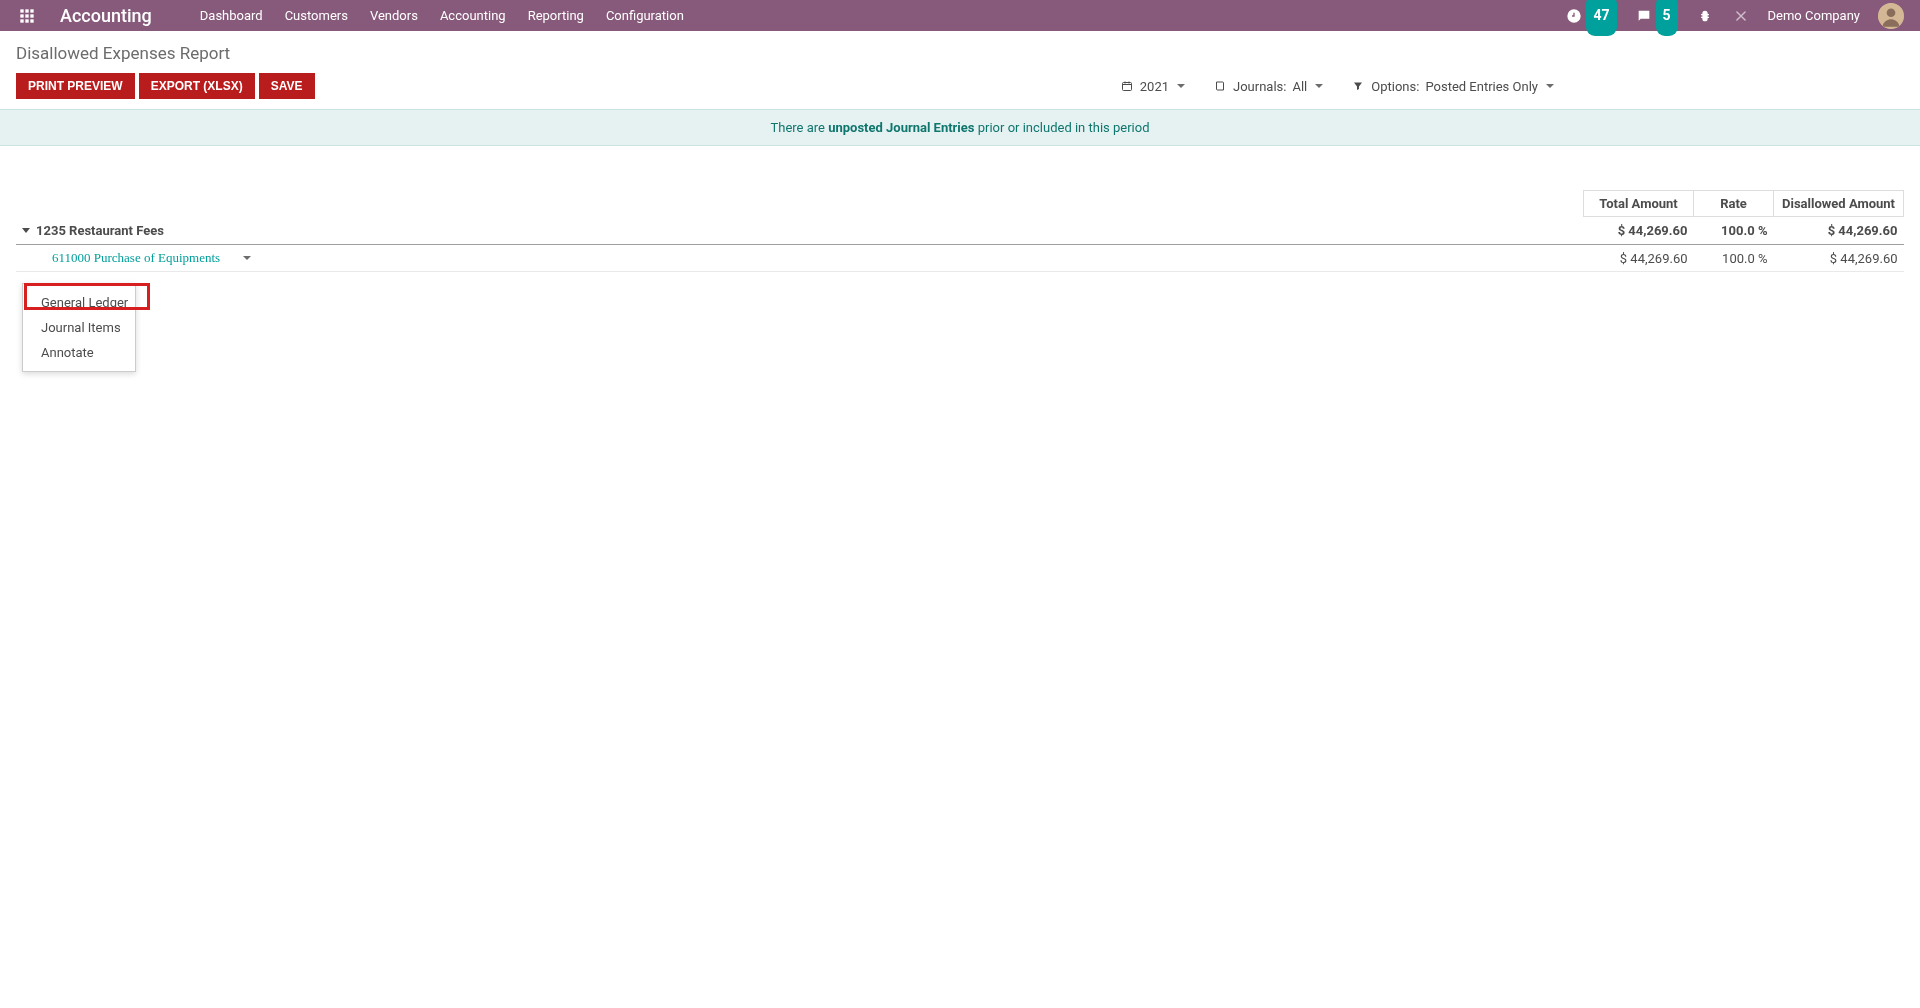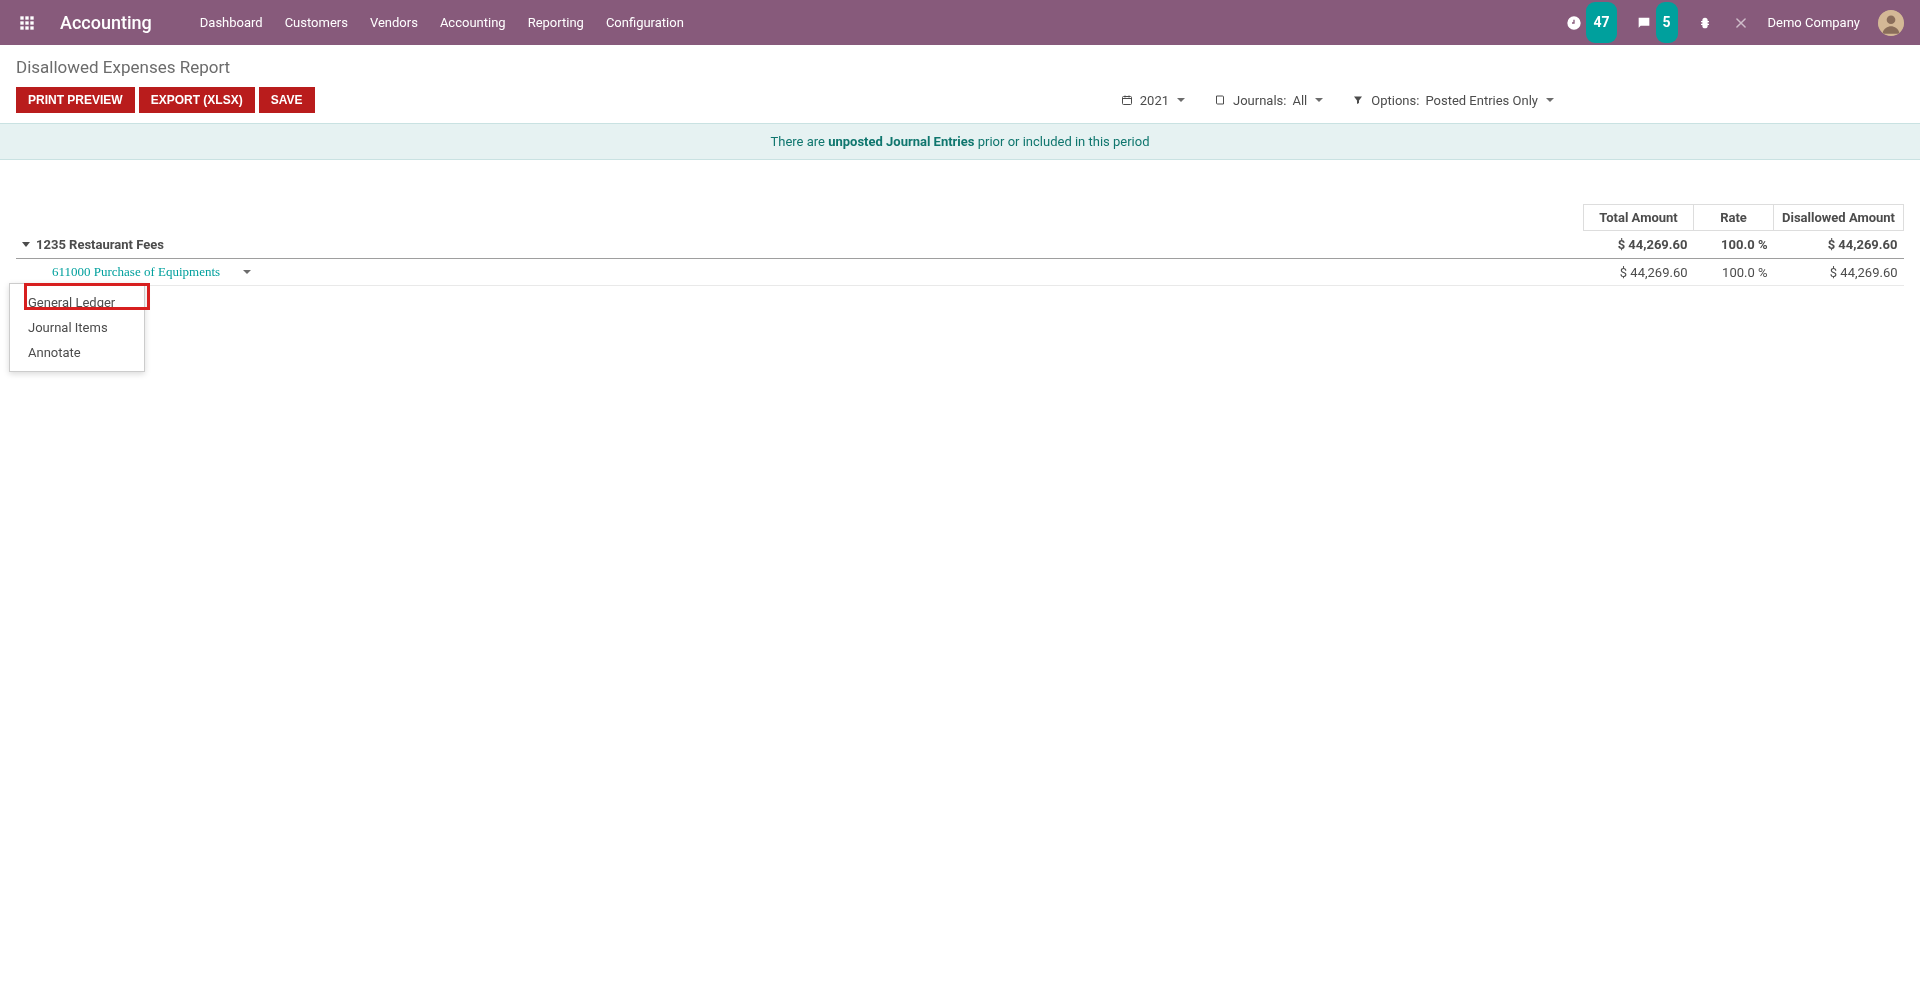--- a/index.html
+++ b/index.html
@@ -1,20 +1,20 @@
 <!DOCTYPE html>
 <html><head>
 <meta charset="utf-8">
 <style>
   * { box-sizing: border-box; margin: 0; padding: 0; }
   html, body { height: 100%; font-family: -apple-system, BlinkMacSystemFont, "Segoe UI", Roboto, "Helvetica Neue", Arial, sans-serif; font-size: 13px; color: #4c4c4c; background: #fff; }
   
   
   .navbar {
-    display: flex; align-items: center; height: 45px;
+    display: flex; align-items: center; height: 31px;
     background: #875a7b; color: #fff; padding: 0 16px;
     min-width: 1920px;
   }
   .apps-icon { display:inline-flex; align-items:center; justify-content:center; width:22px; height:22px; margin-right:22px; cursor:pointer;}
   .apps-icon svg { fill:#fff; }
   .brand { font-size: 18px; font-weight:500; margin-right: 48px; }
   .nav-menu { display:flex; gap:22px; }
   .nav-menu a { color:#fff; text-decoration:none; font-size:13px; cursor:pointer; }
   .nav-right { margin-left:auto; display:flex; align-items:center; gap:18px; }
   .badge-group { display:flex; align-items:center; gap:3px; cursor:pointer;}
@@ -54,21 +54,21 @@
   tr.cat-row td.num { text-align:right; }
   tr.line-row td { border-bottom:1px solid #e9e9e9; color:#4c4c4c; padding-top:5px; padding-bottom:5px;}
   tr.line-row td.num { text-align:right;}
   .cat-label { display:flex; align-items:center; gap:6px; }
   .tri-down { display:inline-block; width:0; height:0; border-left:4px solid transparent; border-right:4px solid transparent; border-top:5px solid #4c4c4c;}
   .line-label { display:flex; align-items:center; gap:23px; padding-left:30px;font-family:Liberation Serif, serif; }
   .line-link { color:#00a09d; cursor:pointer; }
   
   
   .context-menu {
-    position:absolute; left:9px; top:283px; width:136px;
+    position:absolute; left:22px; top:283px; width:114px;
     background:#fff; border:1px solid #ccc; box-shadow:0 2px 6px rgba(0,0,0,.15);
     padding:6px 0;
   }
   .context-menu .item { padding:5px 18px; font-size:13px; color:#4c4c4c; cursor:pointer; white-space:nowrap;}
   .highlight-box {
     position:absolute; left:24px; top:283px; width:126px; height:27px;
     border:3px solid #d71f1f; pointer-events:none;
   }
   
   

